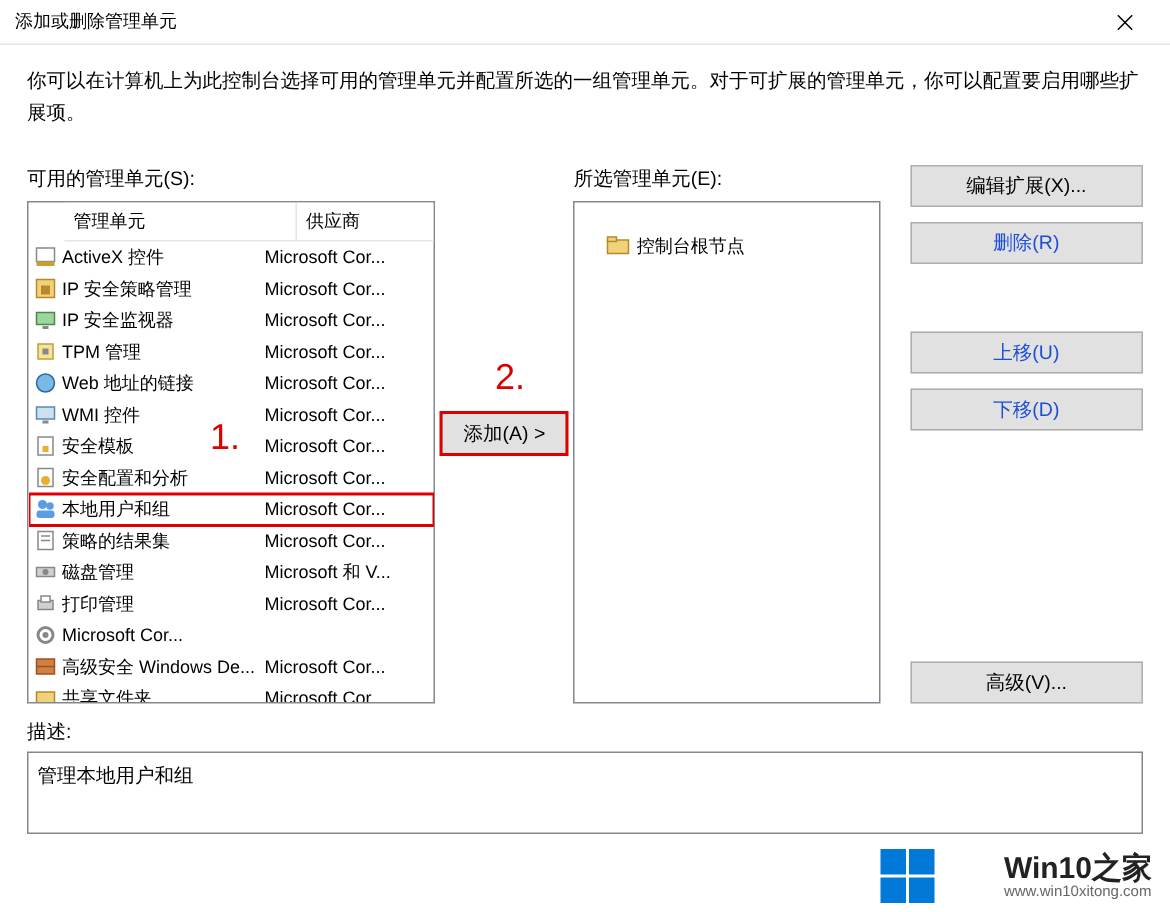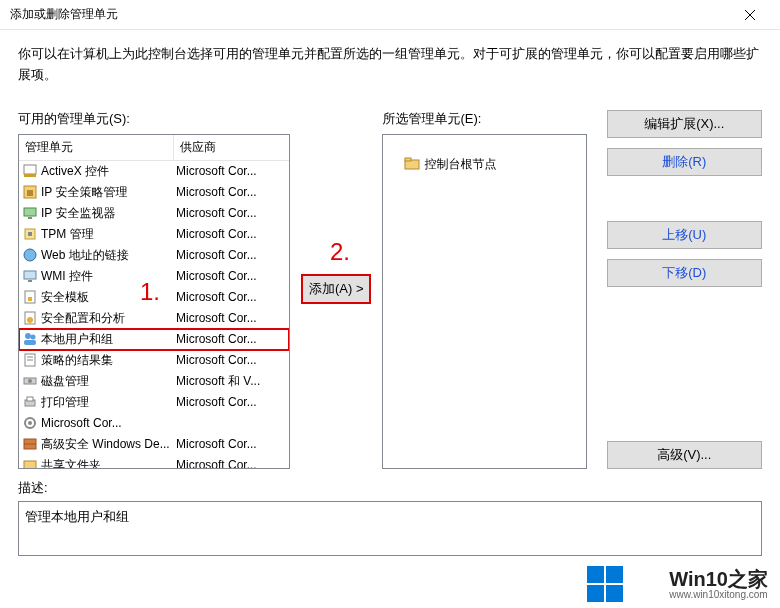--- a/index.html
+++ b/index.html
@@ -9,37 +9,37 @@
 .close-btn { width: 40px; height: 30px; display: flex; align-items: center; justify-content: center; cursor: pointer; }
 .close-btn svg { width: 10px; height: 10px; }
 .desc-text { padding: 14px 18px; font-size: 13px; line-height: 1.6; }
 .content { display: flex; padding: 10px 18px 0; gap: 0; }
 .left-pane { width: 280px; }
 .mid-pane { width: 95px; display: flex; flex-direction: column; align-items: center; justify-content: center; position: relative; }
 .right-pane { width: 210px; }
 .button-col { width: 160px; margin-left: 20px; display: flex; flex-direction: column; gap: 10px; }
 .section-label { font-size: 13px; margin-bottom: 6px; }
 .list-box { border: 1px solid #828790; background: #fff; height: 335px; overflow: hidden; }
-.list-header { display: flex; background: #fff; border-bottom: 1px solid #e5e5e5; font-size: 12px; }
+.list-header { display: flex; background: #fff; border-bottom: 1px solid #e5e5e5; font-size: 12px; margin-left: 24px; }
 .list-header .col { padding: 4px 6px; border-right: 1px solid #e5e5e5; }
 .list-header .col:first-child { width: 155px; }
 .list-header .col:last-child { flex: 1; border-right: none; }
 .list-body { overflow-y: auto; height: 310px; }
 .list-row { display: flex; align-items: center; font-size: 12px; height: 21px; padding: 0 3px; cursor: default; }
 .list-row .ico { width: 16px; height: 16px; flex: 0 0 16px; margin-right: 3px; display: flex; align-items: center; justify-content: center; }
 .list-row .name { width: 135px; white-space: nowrap; overflow: hidden; text-overflow: ellipsis; }
 .list-row .vendor { flex: 1; white-space: nowrap; overflow: hidden; text-overflow: ellipsis; color: #000; }
 .list-row.selected { outline: 2px solid #d00; outline-offset: -1px; }
 .tree-box { border: 1px solid #828790; background: #fff; height: 335px; padding: 19px; }
 .tree-row { display: flex; align-items: center; font-size: 12px; padding: 2px; }
 .tree-row .ico { width: 16px; height: 16px; margin-right: 4px; display: flex; align-items: center; justify-content: center; }
 .win-btn { background: #e1e1e1; border: 1px solid #adadad; height: 28px; font-size: 13px; cursor: pointer; width: 100%; }
 .win-btn:disabled { color: #1d4ed8; }
 .win-btn.highlighted { outline: 2px solid #d00; outline-offset: -1px; }
-.add-btn-wrap { width: 68px; }
+.add-btn-wrap { width: 84px; }
 .desc-section { padding: 10px 18px 0; }
 .desc-box { border: 1px solid #828790; background: #fff; height: 55px; padding: 6px; font-size: 13px; margin-top: 4px; }
 .annotation { position: absolute; color: #d00; font-size: 24px; font-weight: 400; pointer-events: none; }
 .watermark { position: absolute; right: 12px; bottom: 6px; display: flex; align-items: center; gap: 10px; }
 .watermark .logo { display: flex; flex-wrap: wrap; width: 36px; height: 36px; gap: 2px; }
 .watermark .logo div { width: 17px; height: 17px; background: #0078d7; }
 .watermark .txt { display: flex; flex-direction: column; margin-left: 36px; }
 .watermark .t1 { font-size: 20px; font-weight: 600; color: #222; line-height: 1; }
 .watermark .t2 { font-size: 10px; color: #666; }
 

